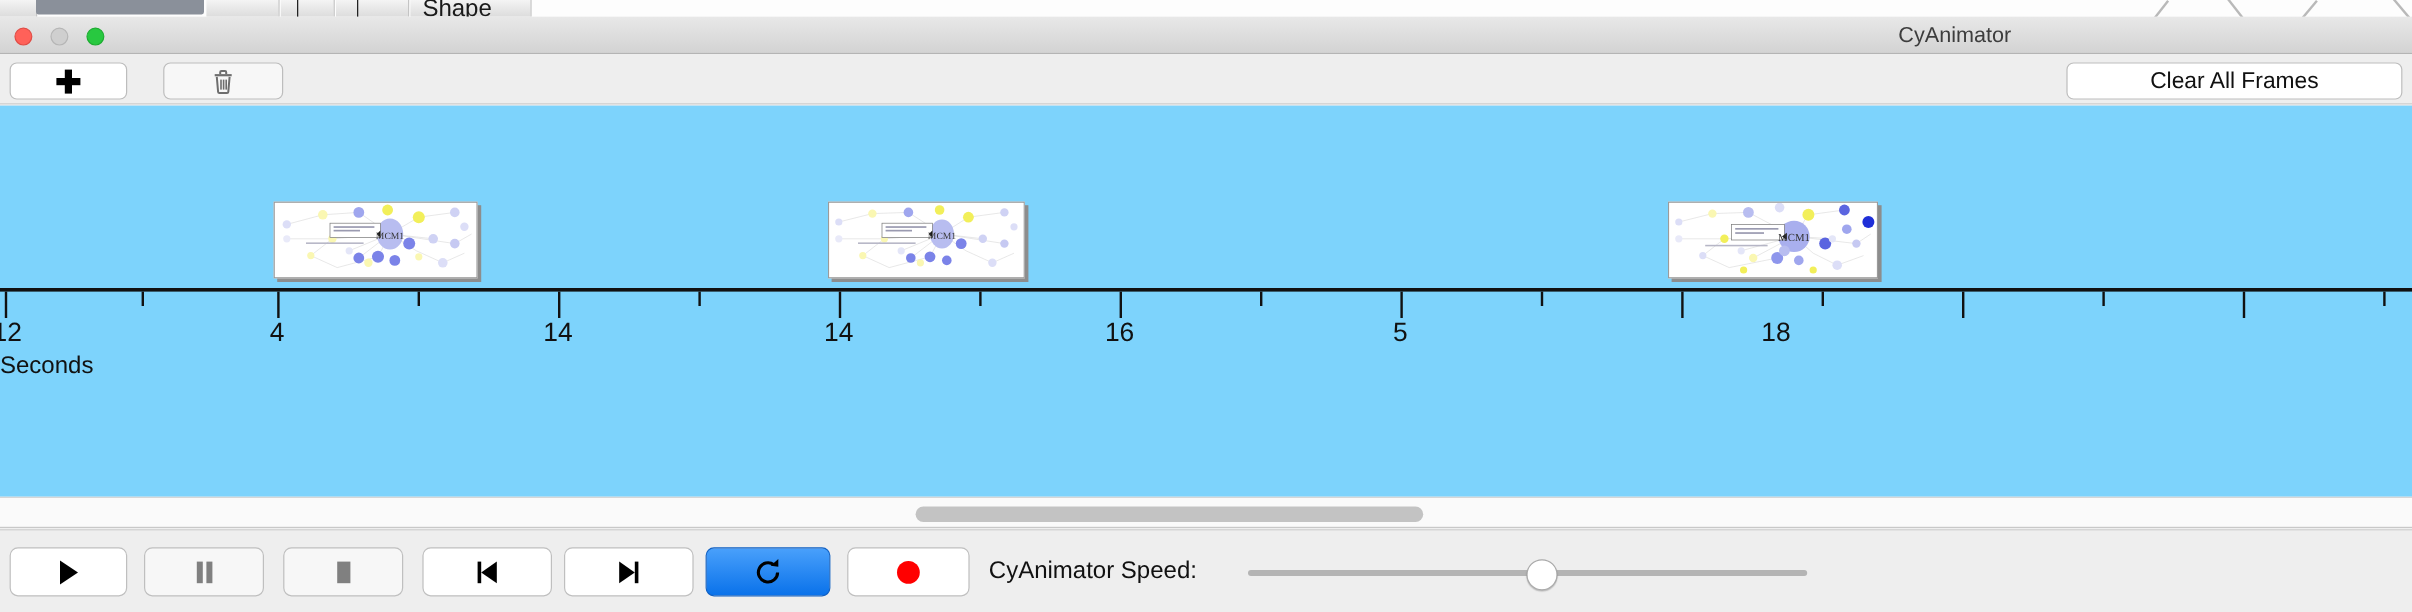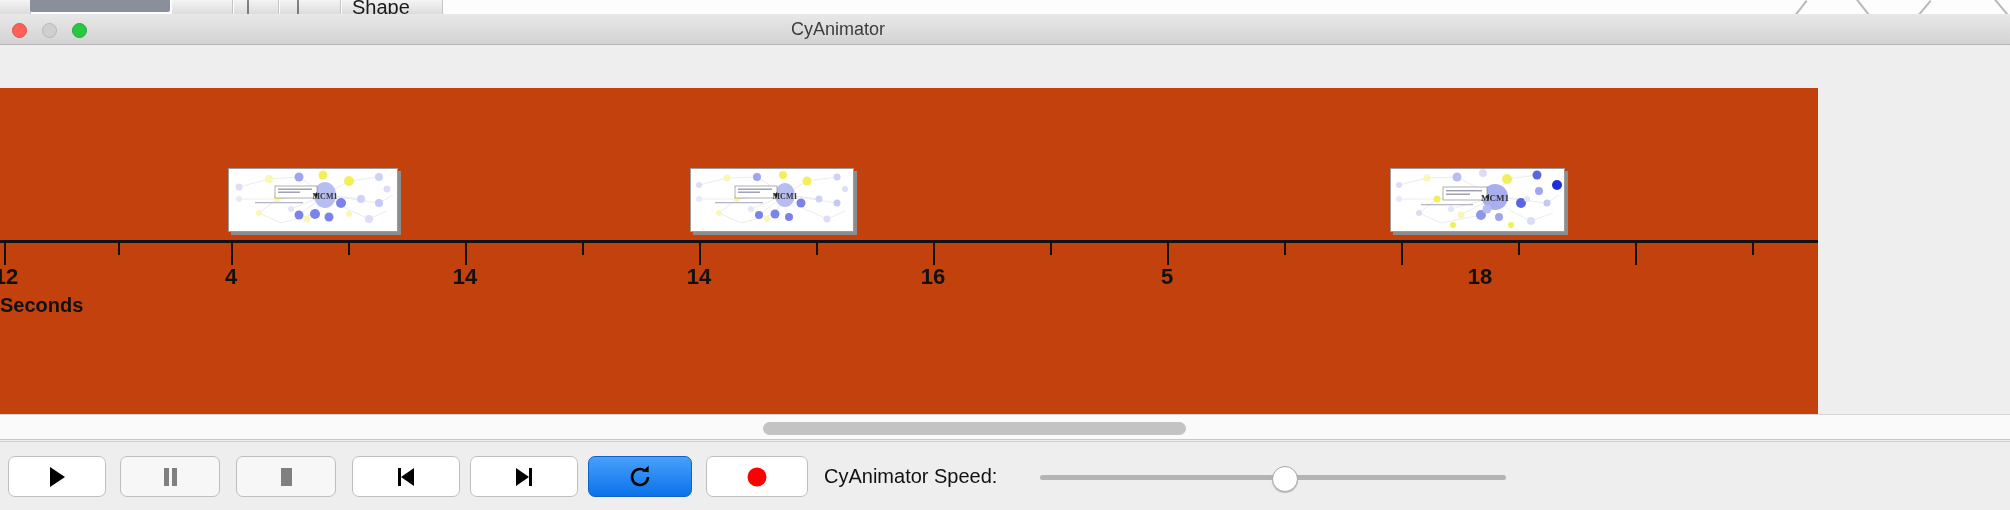--- a/index.html
+++ b/index.html
@@ -80,21 +80,21 @@
   }
   .traffic.close  { left: 12px;  background: #ff6159; border: 1px solid #e14d46; }
   .traffic.min    { left: 42px;  background: #cfcfcf; border: 1px solid #b6b6b6; }
   .traffic.max    { left: 72px;  background: #28c840; border: 1px solid #1dad31; }
 
   .window-title {
     position: absolute;
     left: 0; top: 0;
     width: 1676px;
     line-height: 31px;
-    text-align: center;
+    text-align: right;
     font-size: 18px;
     color: #3d3d3d;
   }
 
   
   .toolbar {
     position: absolute;
     left: 0; top: 45px;
     width: 2010px; height: 42px;
     background: #eeeeee;
@@ -132,24 +132,23 @@
   .plus-icon::before { left: 0; top: 7px; width: 20px; height: 6px; }
   .plus-icon::after  { top: 0; left: 7px; height: 20px; width: 6px; }
 
   .trash-icon { width: 20px; height: 22px; }
   .clear-label { font-size: 19px; color: #111; }
 
   
   .timeline {
     position: absolute;
     left: 0; top: 88px;
-    width: 1818px; height: 326px;
-    background: #c2410c;
+    width: 2010px; height: 326px;
+    background: #7dd3fc;
     overflow: hidden;
-    font-weight: bold;
   }
 
   
   .frame {
     position: absolute;
     box-sizing: border-box;
     background: #ffffff;
     border: 1px solid #9b9b9b;
     box-shadow: 3px 3px 0 0 #8d8d8d;
     overflow: hidden;
@@ -295,20 +294,41 @@
     <div class="bg-netline" style="left:1994px;height:20px;transform:rotate(-40deg);"></div>
   </div>
 
   <div class="titlebar">
     <div class="traffic close"></div>
     <div class="traffic min"></div>
     <div class="traffic max"></div>
     <div class="window-title">CyAnimator</div>
   </div>
 
+  <div class="toolbar">
+
+    <div class="tb-btn white" id="add-frame-button">
+      <span class="plus-icon"></span>
+    </div>
+
+    <div class="tb-btn grey" id="delete-frame-button">
+      <svg class="trash-icon icon-glyph" viewBox="0 0 24 26">
+        <rect x="3.5" y="5.5" width="17" height="2.2" fill="#6e6e6e"></rect>
+        <path d="M9 5.5 V3.6 a1.3 1.3 0 0 1 1.3-1.3 h3.4 A1.3 1.3 0 0 1 15 3.6 V5.5" fill="none" stroke="#6e6e6e" stroke-width="2"></path>
+        <path d="M5.6 8.2 L6.9 23.2 a1.3 1.3 0 0 0 1.3 1.2 h7.6 a1.3 1.3 0 0 0 1.3-1.2 L18.4 8.2" fill="none" stroke="#6e6e6e" stroke-width="2"></path>
+        <rect x="9" y="11" width="1.6" height="10" fill="#6e6e6e"></rect>
+        <rect x="11.6" y="11" width="1.6" height="10" fill="#6e6e6e"></rect>
+        <rect x="14.2" y="11" width="1.6" height="10" fill="#6e6e6e"></rect>
+      </svg>
+    </div>
+
+    <div class="tb-btn white" id="clear-all-button">
+      <span class="clear-label">Clear All Frames</span>
+    </div>
+  </div>
 
   <div class="timeline">
 
     <div class="frame" style="left:228px;top:80px;width:170px;height:64px;">
       <svg width="168" height="62" viewBox="0 0 168 62">
         <rect width="168" height="62" fill="#ffffff"></rect>
         <g stroke="#d9d9d9" stroke-width="0.5" fill="none">
           <path d="M10 18 L40 10 M40 10 L70 8 M70 8 L96 26 M96 26 L120 12 M120 12 L150 8
                    M96 26 L132 30 M96 26 L150 34 M96 26 L118 40 M96 26 L86 45 M96 26 L70 46
                    M96 26 L62 40 M96 26 L48 30 M10 30 L48 30 M48 30 L30 44 M30 44 L52 54

